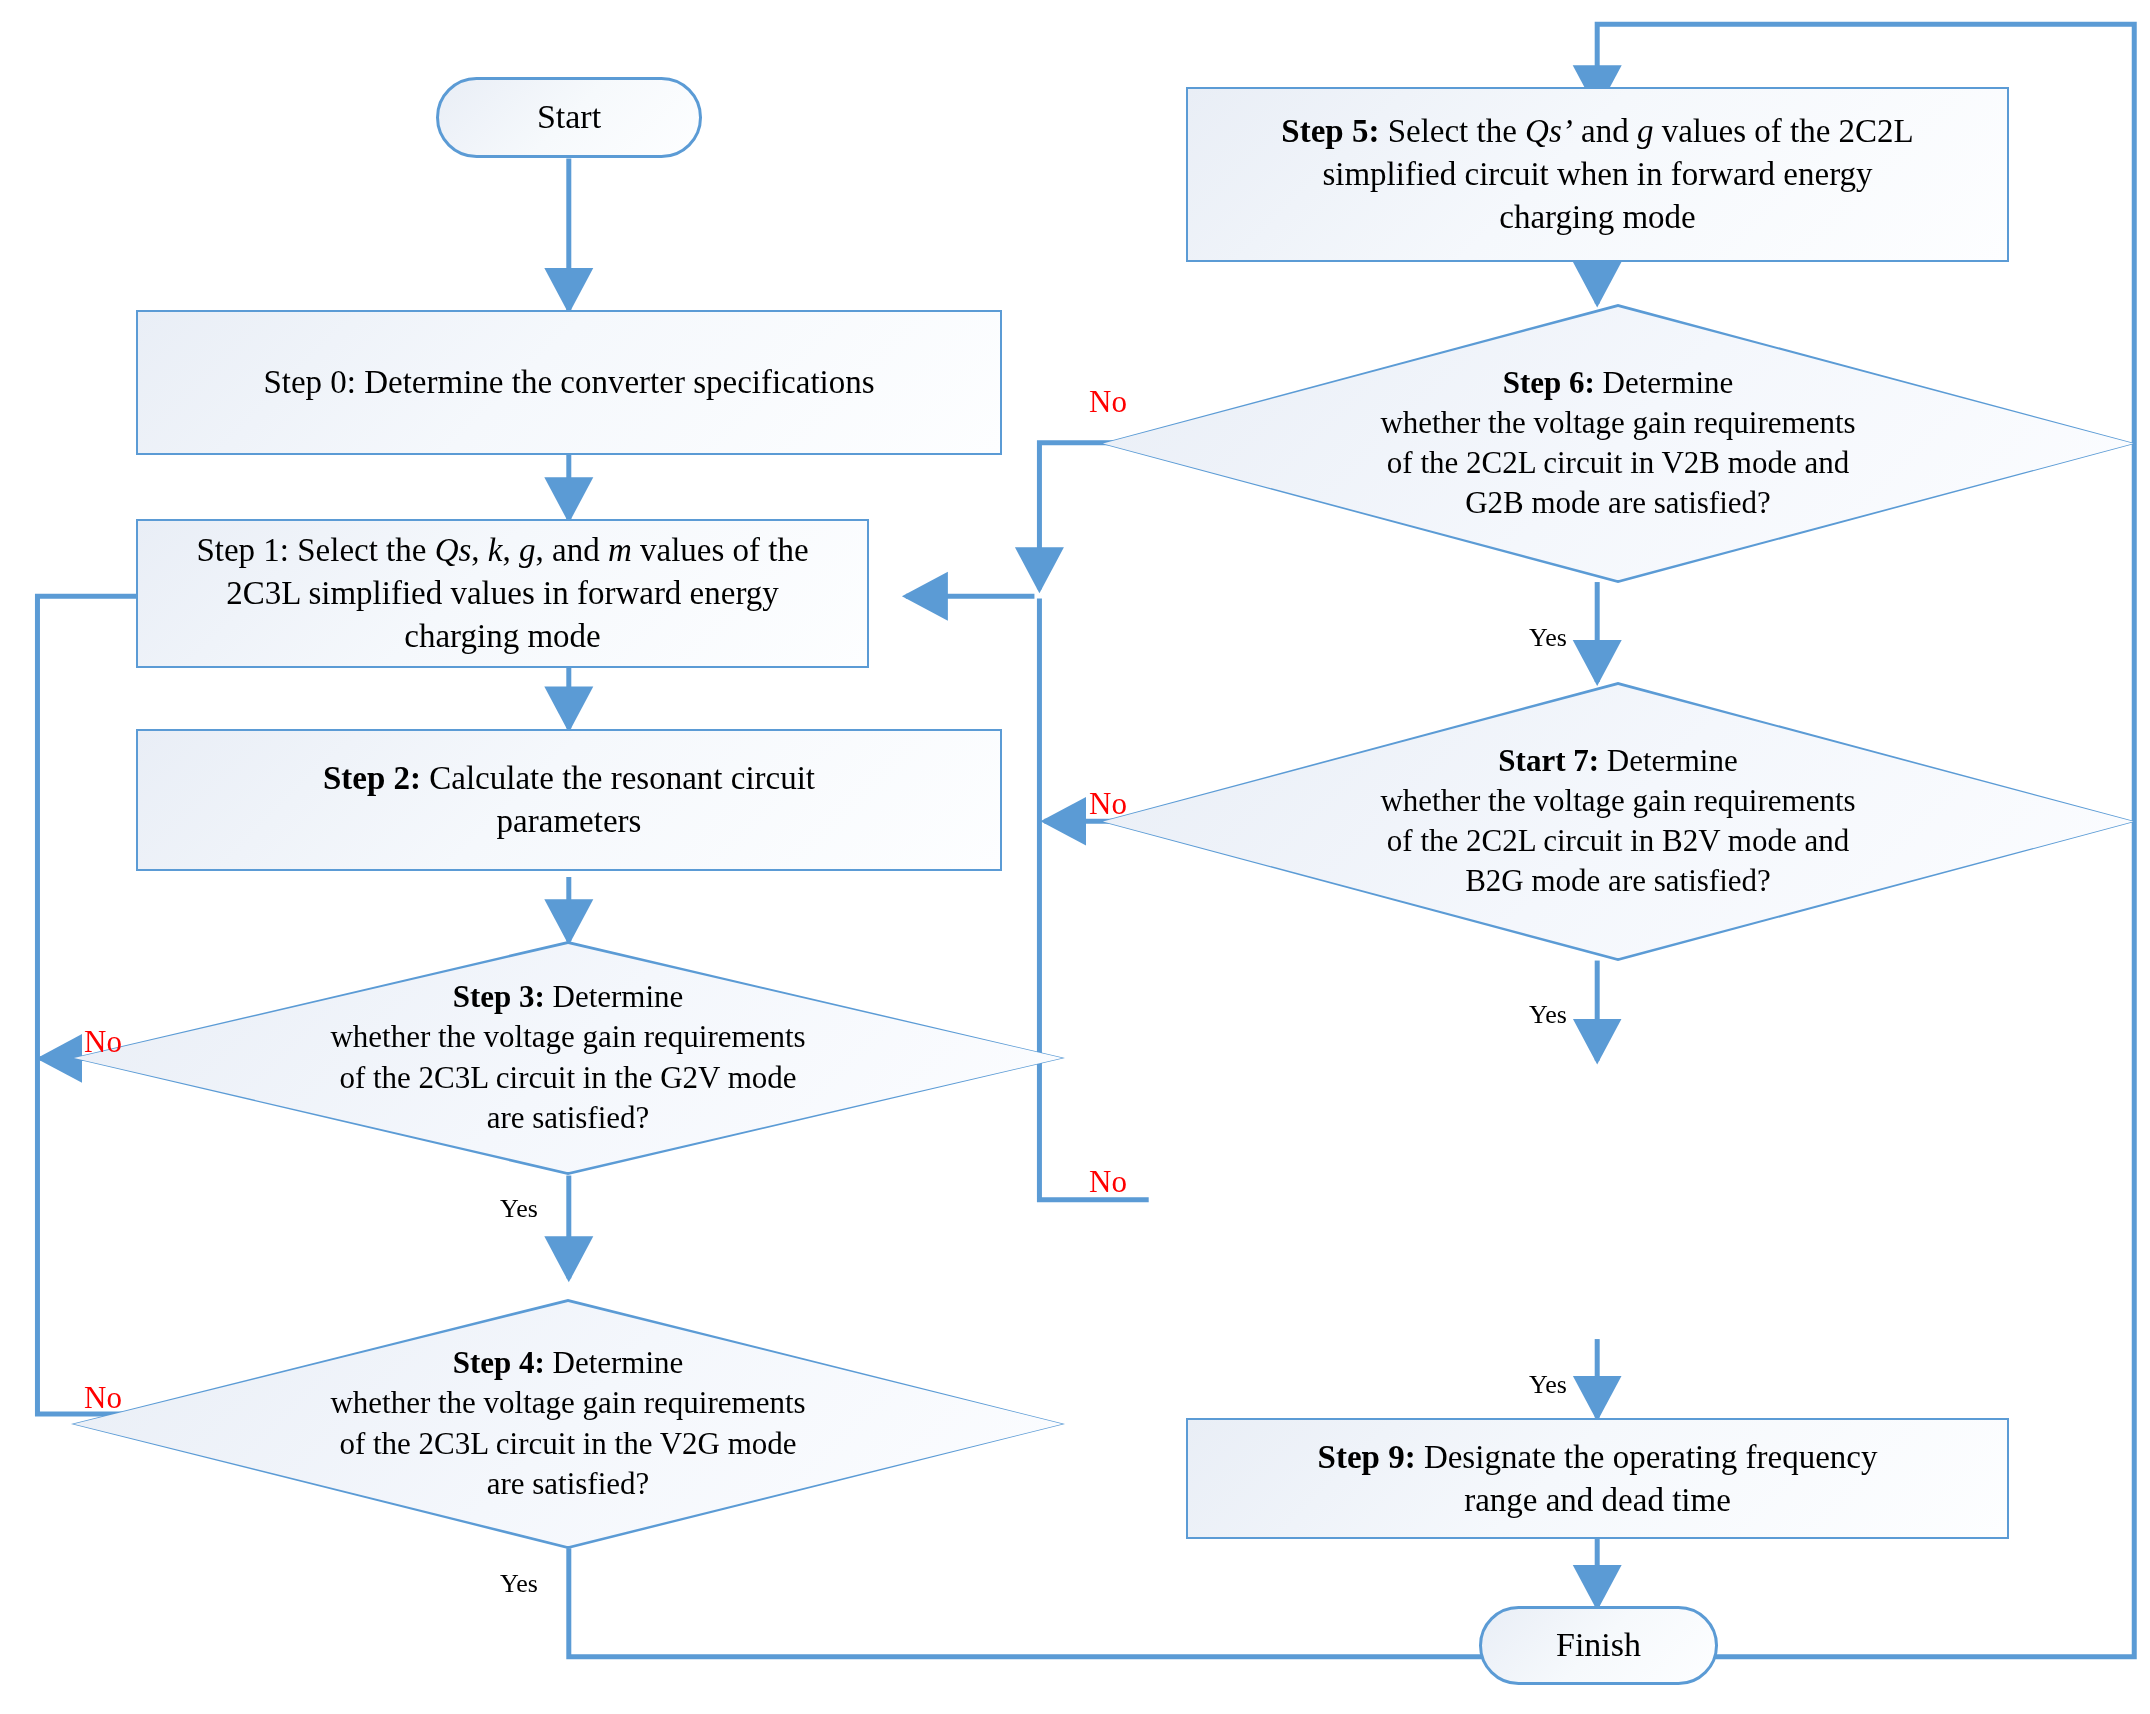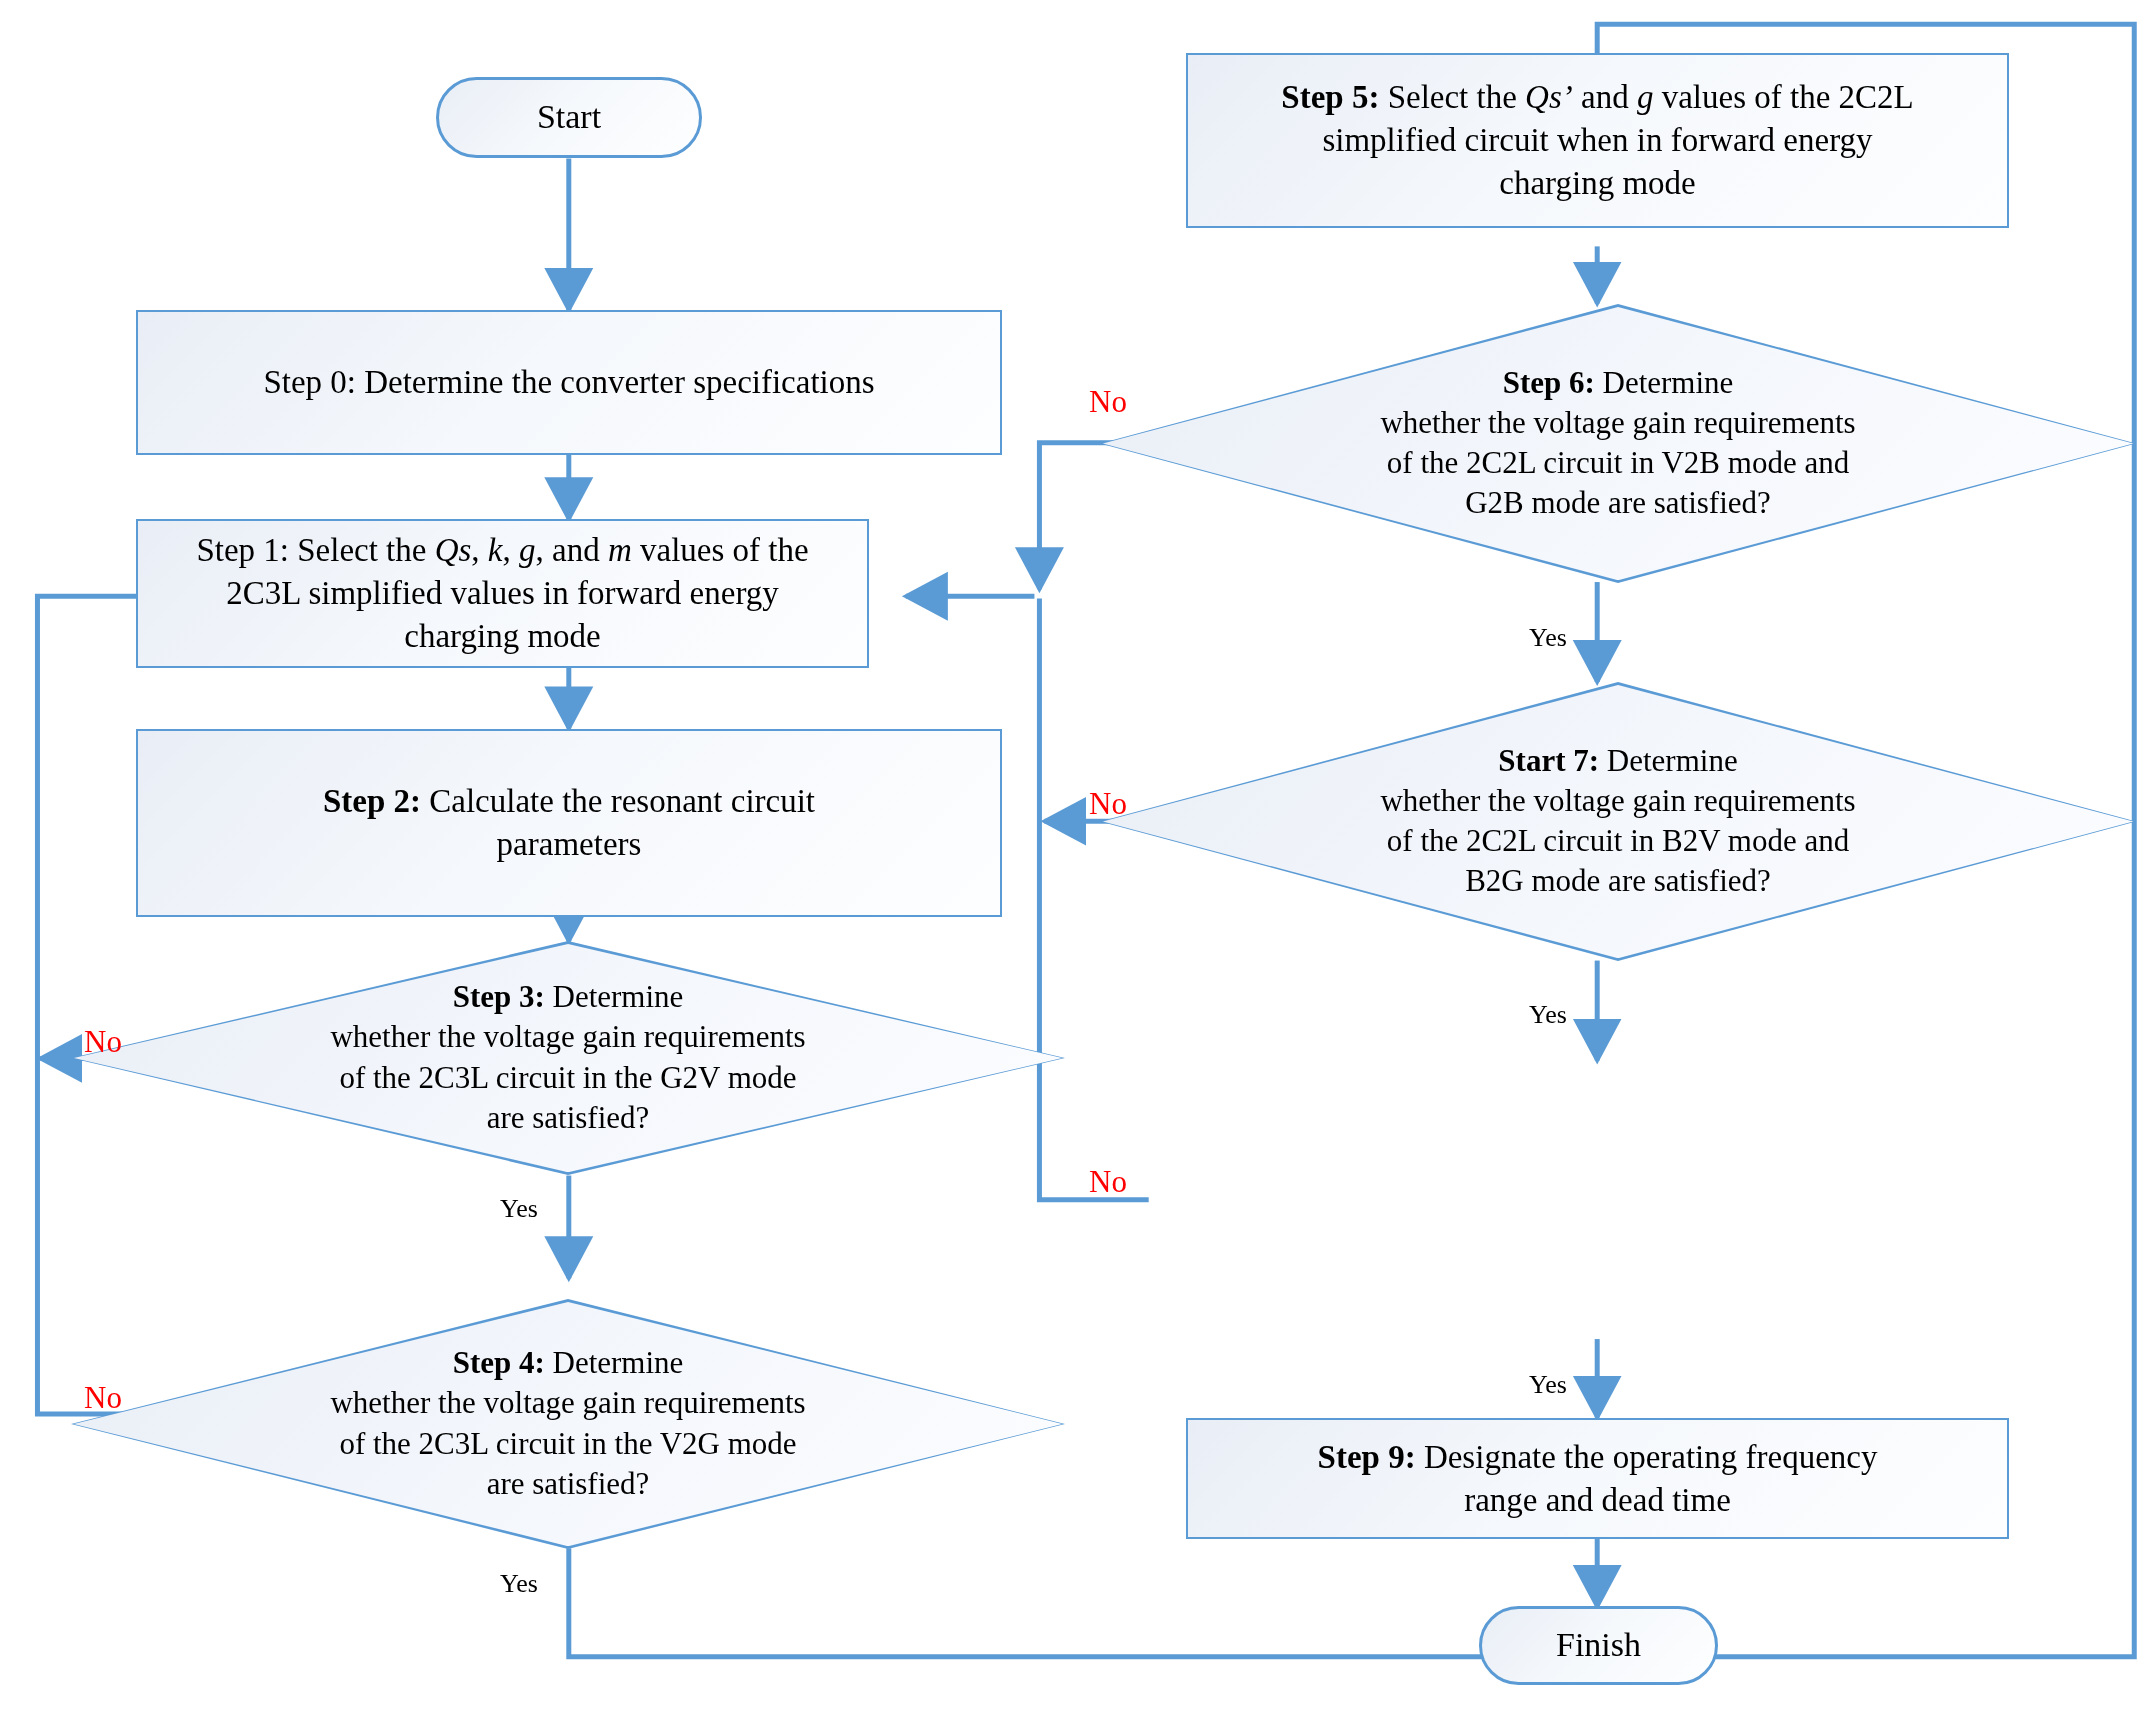--- a/index.html
+++ b/index.html
@@ -96,21 +96,21 @@
   </div>
 
   <div class="node proc" style="left:136px;top:519px;width:733px;height:149px;">
     <span class="txt f46">
       <span>Step 1: Select the </span><i>Qs</i><span>, </span><i>k</i><span>, </span><i>g</i><span>, and </span><i>m</i><span> values of the</span><br>
       <span>2C3L simplified values in forward energy</span><br>
       <span>charging mode</span>
     </span>
   </div>
 
-  <div class="node proc" style="left:136px;top:729px;width:866px;height:188px;">
+  <div class="node proc" style="left:136px;top:729px;width:866px;height:142px;">
     <span class="txt f46">
       <b>Step 2:</b><span> Calculate the resonant circuit</span><br>
       <span>parameters</span>
     </span>
   </div>
 
   <div class="dia" style="left:71px;top:941px;width:994px;height:234px;">
     <div class="shape"></div>
     <div class="inner"></div>
     <div class="dtxt f44">
@@ -125,21 +125,21 @@
     <div class="shape"></div>
     <div class="inner"></div>
     <div class="dtxt f44">
       <b>Step 4:</b><span> Determine</span><br>
       <span>whether the voltage gain requirements</span><br>
       <span>of the 2C3L circuit in the V2G mode</span><br>
       <span>are satisfied?</span>
     </div>
   </div>
 
-  <div class="node proc" style="left:1186px;top:53px;width:823px;height:175px;">
+  <div class="node proc" style="left:1186px;top:87px;width:823px;height:175px;">
     <span class="txt f46">
       <b>Step 5:</b><span> Select the </span><i>Qs’</i><span> and </span><i>g</i><span> values of the 2C2L</span><br>
       <span>simplified circuit when in forward energy</span><br>
       <span>charging mode</span>
     </span>
   </div>
 
   <div class="dia" style="left:1100px;top:304px;width:1036px;height:279px;">
     <div class="shape"></div>
     <div class="inner"></div>

